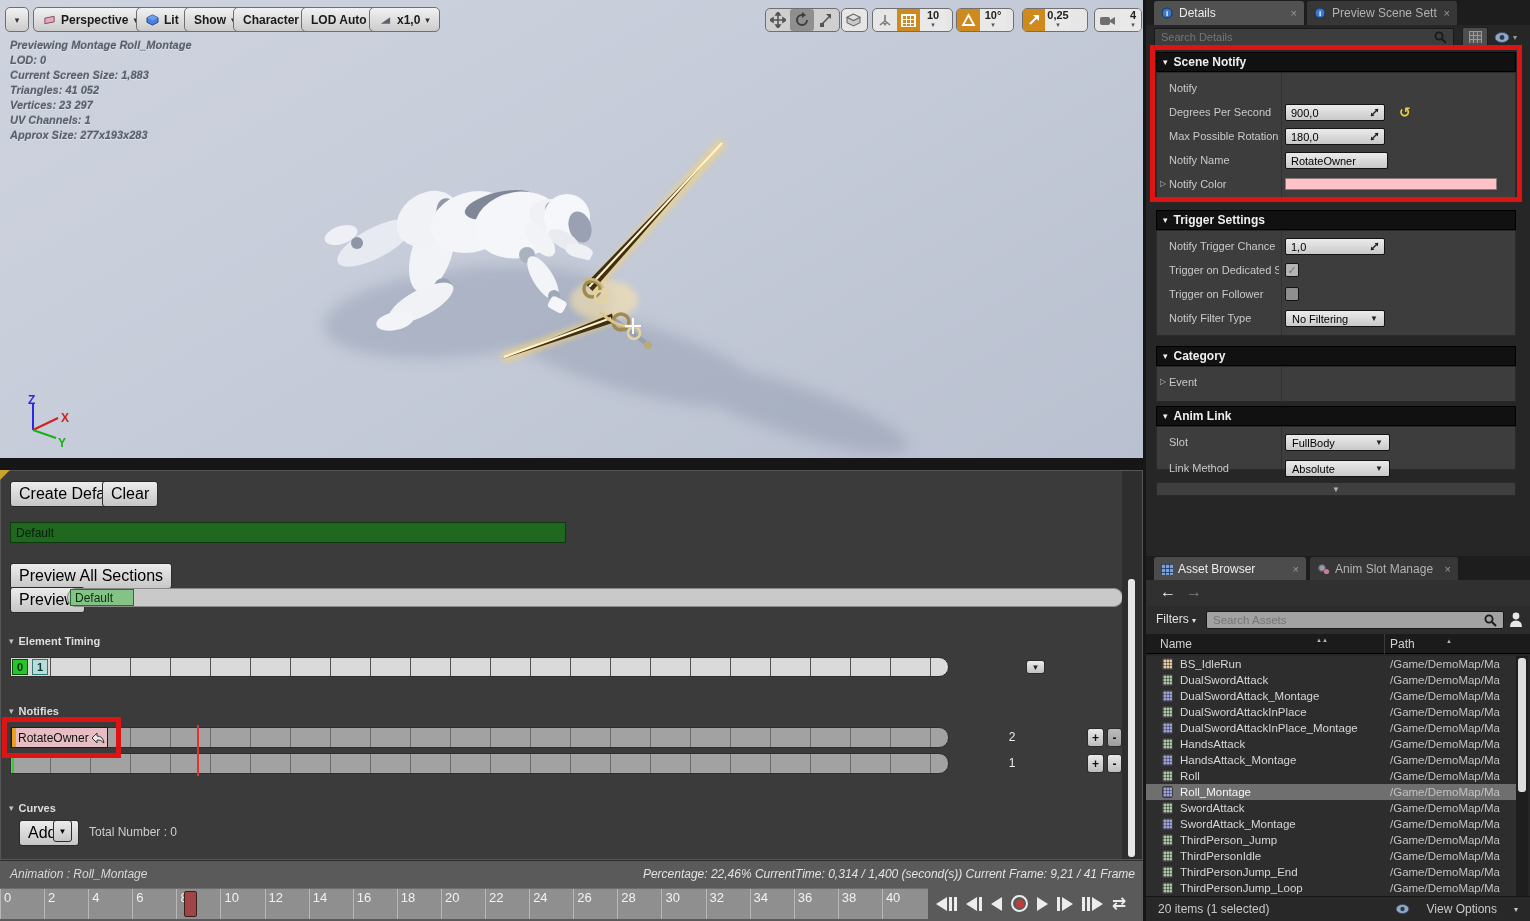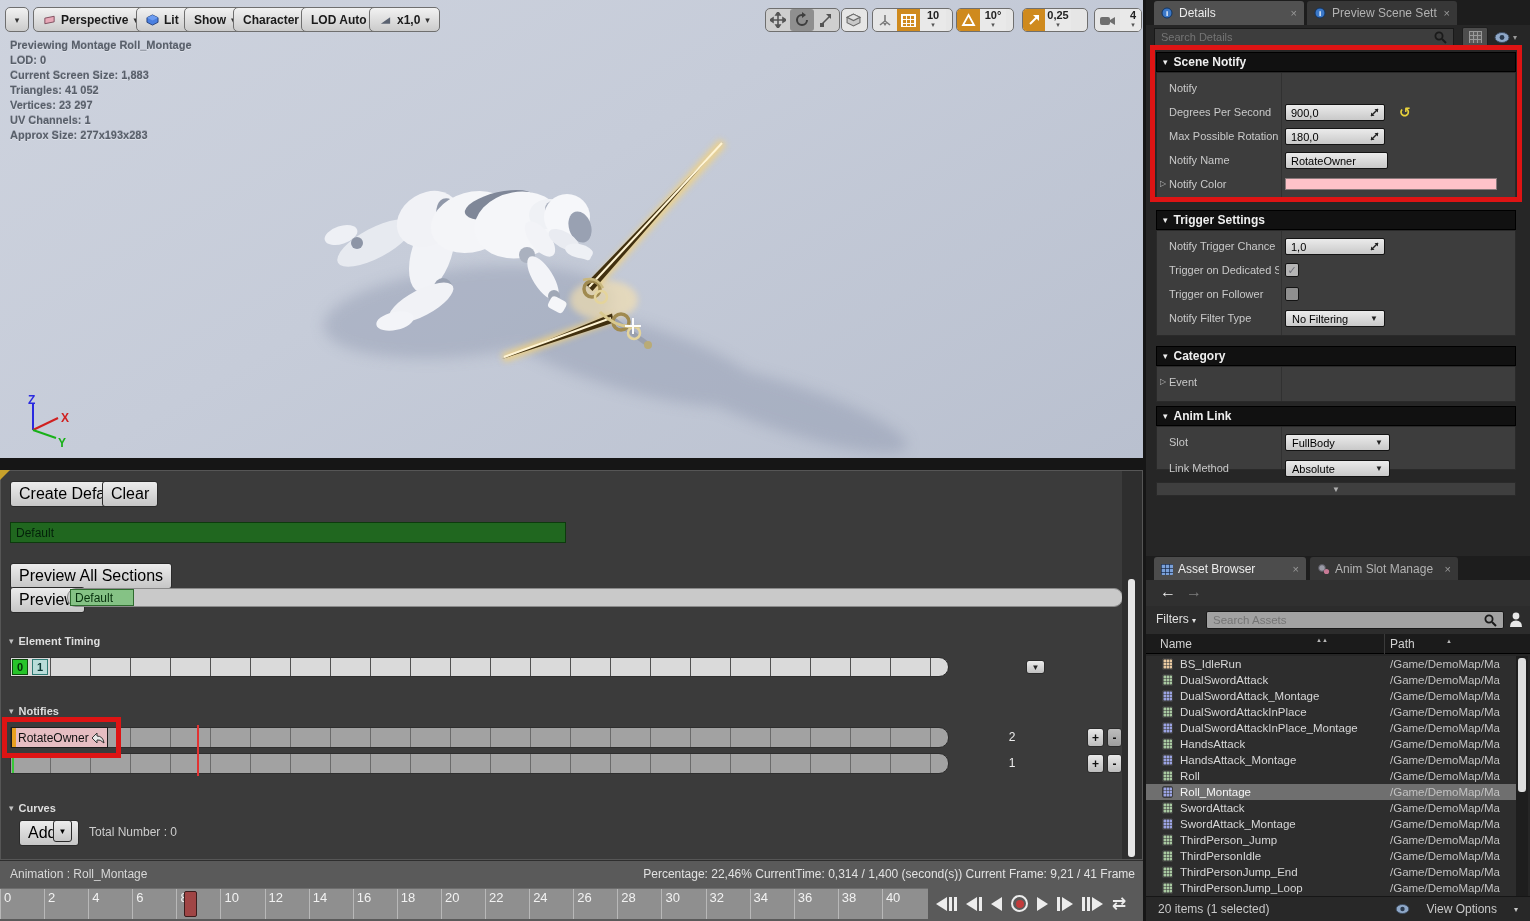--- a/index.html
+++ b/index.html
@@ -93,21 +93,21 @@
   .arow.selected { background:#6f6f6f; color:#f4f4f4; }
   .aicon { position:absolute; left:16px; width:11px; height:12px; border-radius:2px; border:1px solid #3c3c3c;
     background-image:linear-gradient(rgba(60,60,60,.55) 1px,transparent 1px),linear-gradient(90deg,rgba(60,60,60,.55) 1px,transparent 1px);
     background-size:3px 3px; }
   .aname { position:absolute; left:34px; white-space:nowrap; }
   .apath { position:absolute; left:244px; width:120px; white-space:nowrap; overflow:hidden; color:#c2c2c2; }
 
   
   .anno { position:absolute; border:5px solid #de1414; pointer-events:none; z-index:60; }
 
-  .nowrap { white-space:nowrap; }
+  .nowrap { white-space:nowrap;font-style:italic; }
 </style>
 </head>
 <body>
 
 <div id="screen">
 
   <div id="viewport" class="abs">
 
     <svg style="position:absolute;left:0;top:0" width="1143" height="458" viewBox="0 0 1143 458">
       <defs>

